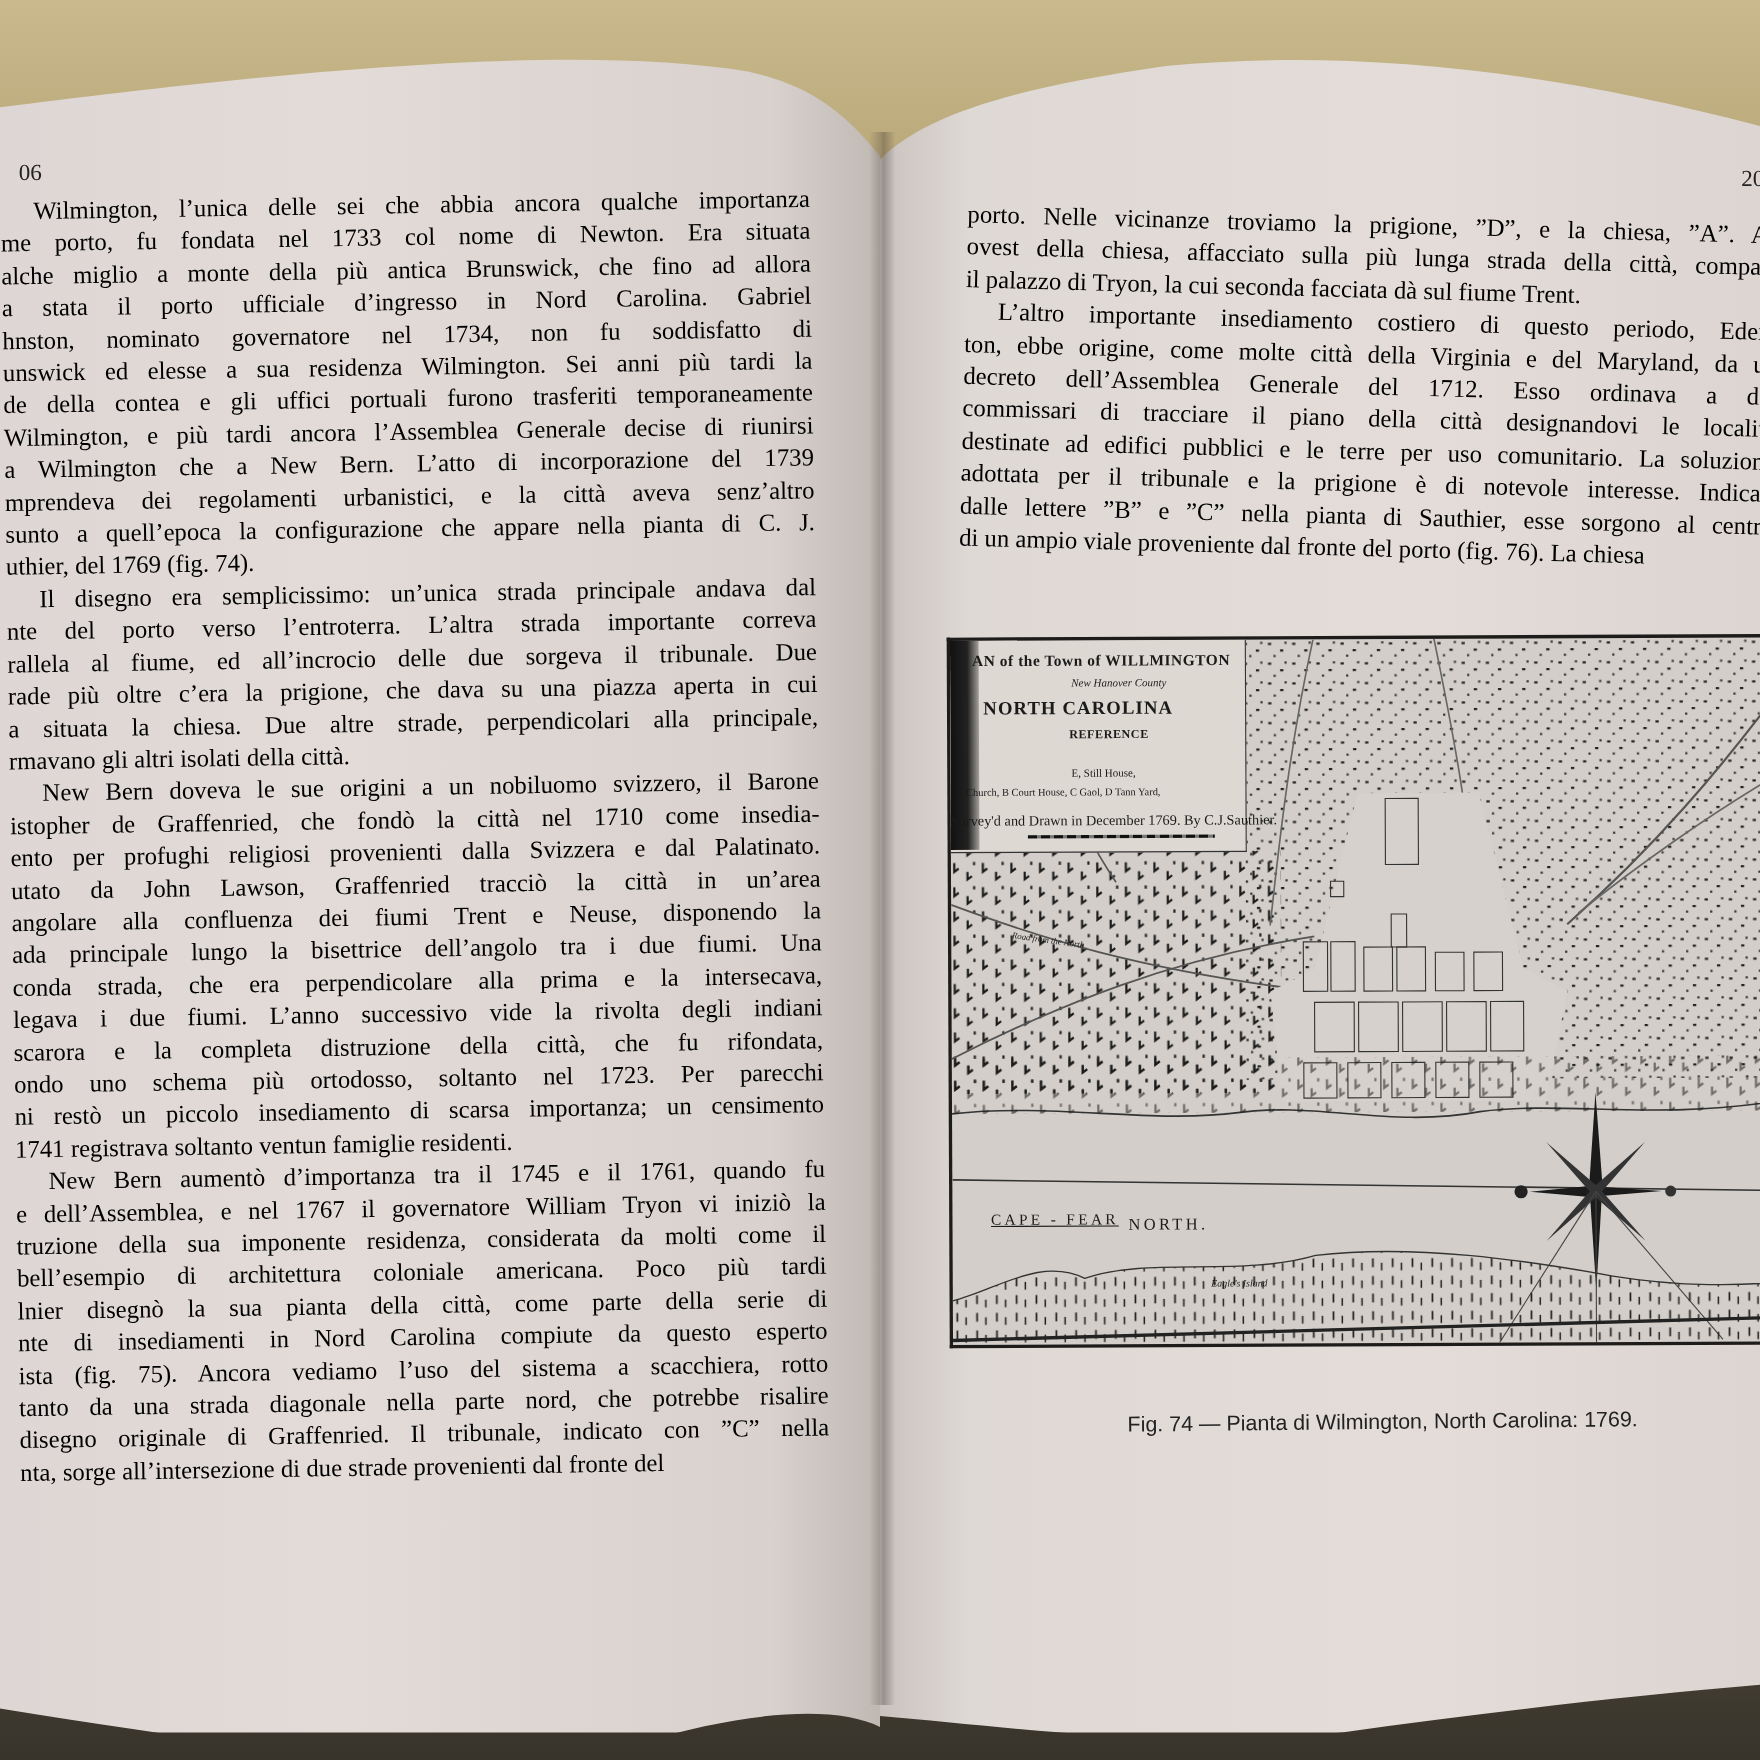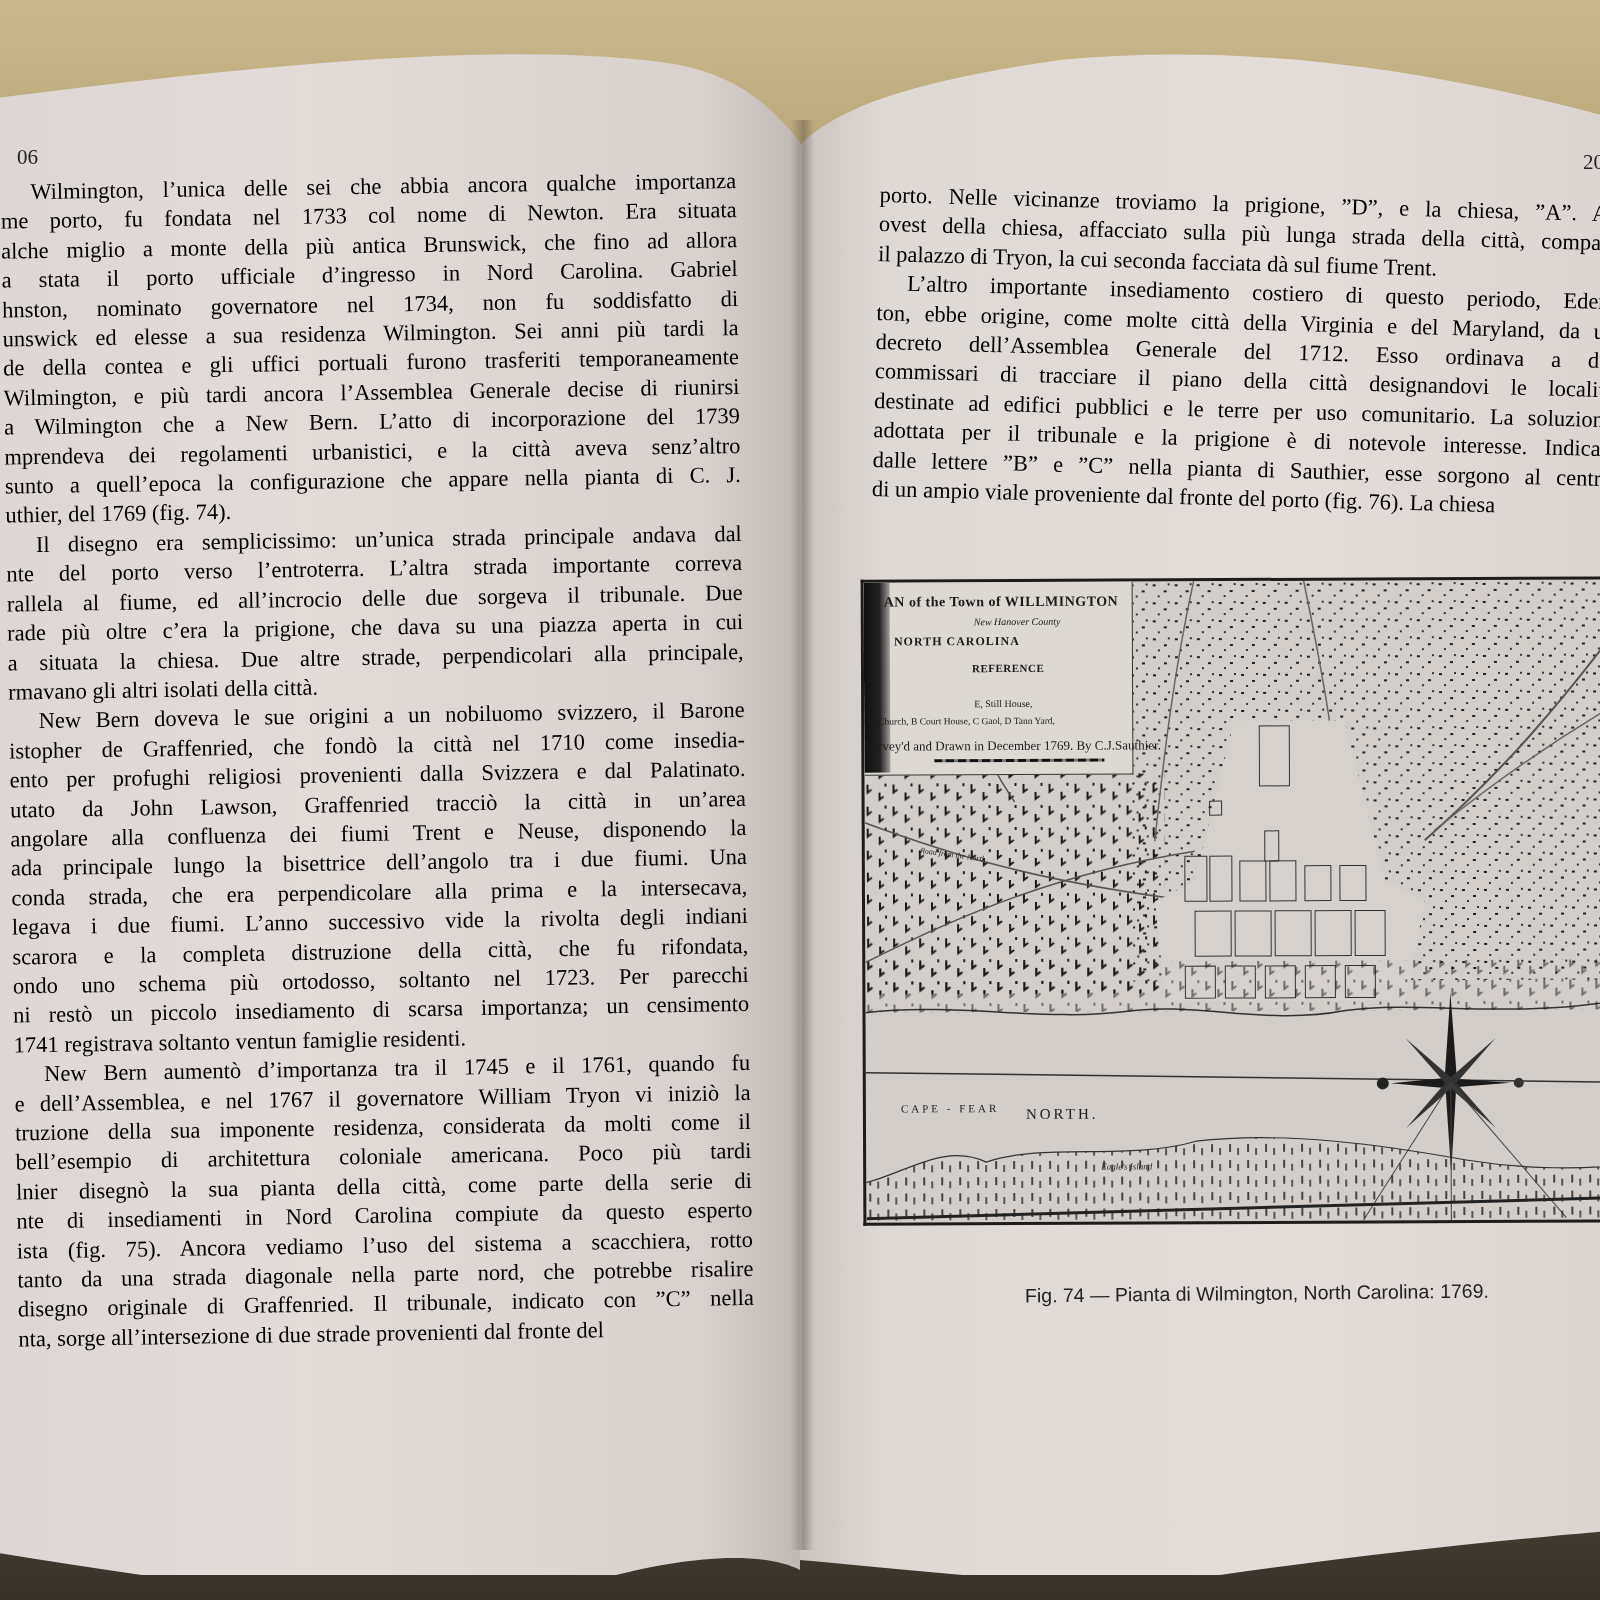--- a/index.html
+++ b/index.html
@@ -71,32 +71,32 @@
   }
   .cartouche-ink {
     position: absolute; left: 0; top: 0; width: 26px; height: 190px;
     background: linear-gradient(90deg, #111 0%, #222 60%, rgba(30,30,30,0.3) 100%);
   }
   .carto-line {
     position: absolute; color: #1a1a1a; white-space: nowrap;
   }
   .carto-title1 { left: 20px; top: 12px; font-size: 14px; font-weight: bold; letter-spacing: 0.5px; }
   .carto-title2 { left: 66px; top: 34px; font-size: 10px; font-style: italic; margin-left: 44px; }
-  .carto-title3 { left: 30px; top: 52px; font-size: 12px; font-weight: bold; letter-spacing: 1px; }
+  .carto-title3 { left: 30px; top: 52px; font-size: 17px; font-weight: bold; letter-spacing: 1px; }
   .carto-ref { left: 108px; top: 80px; font-size: 11px; font-weight: bold; letter-spacing: 0.5px; }
   .carto-legend1 { left: 14px; top: 100px; font-size: 9.5px; margin-top: 34px; }
   .carto-legend2 { left: 110px; top: 116px; font-size: 10px; text-align: right; }
   .carto-survey { left: 0; top: 156px; font-size: 13px; }
   .carto-scale { position: absolute; left: 70px; top: 177px; width: 170px; height: 3px; background: repeating-linear-gradient(90deg, #111 0 8px, #777 8px 12px); }
   .map-svg { position: absolute; left: 0; top: 0; }
   .map-label {
     position: absolute; color: #1c1c1c; white-space: nowrap;
     font-family: "Liberation Serif", serif;
   }
-  .river-label { left: 35px; top: 520px; font-size: 11px; letter-spacing: 3px; }
+  .river-label { left: 35px; top: 520px; font-size: 14px; letter-spacing: 3px; text-decoration: underline; }
   .river-label2 { left: 160px; top: 524px; font-size: 15px; letter-spacing: 3px; }
   .island-label { left: 235px; top: 580px; font-size: 9px; font-style: italic; }
   .road-label { left: 55px; top: 88px; font-size: 8px; font-style: italic; transform: rotate(8deg); }
 </style>
 </head>
 <body>
 
 <div class="table-top"></div>
 <div class="table-bottom"></div>
 

